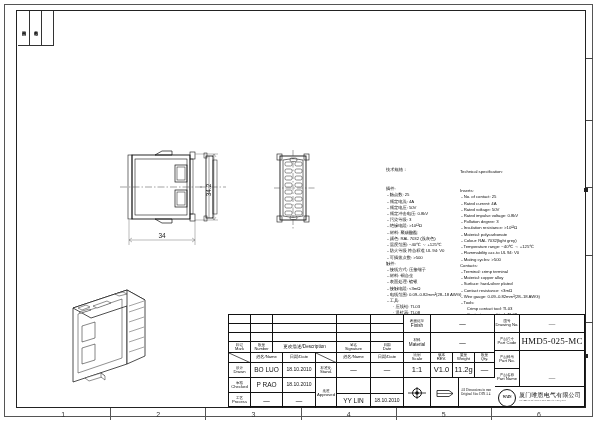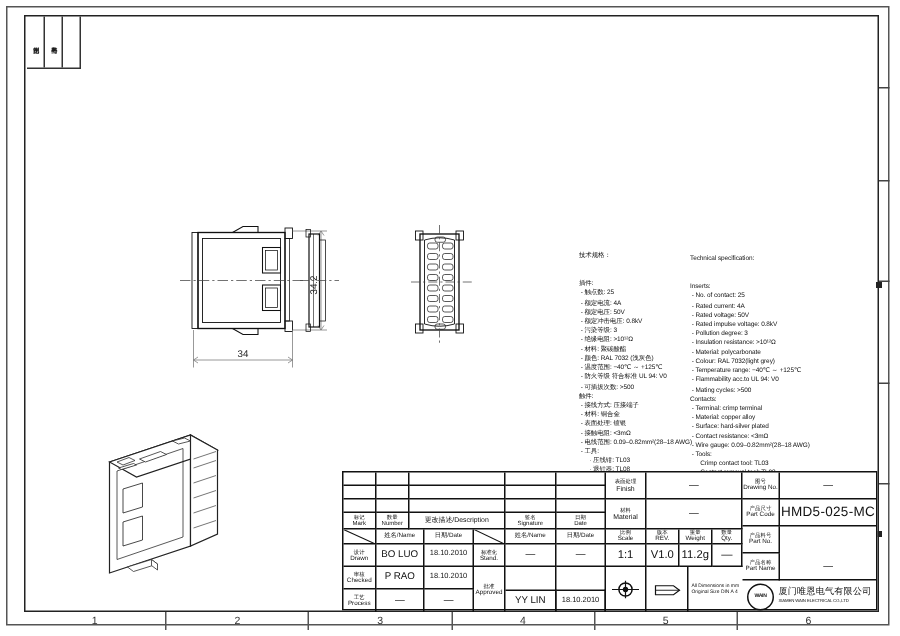--- a/index.html
+++ b/index.html
@@ -42,21 +42,21 @@
   .spec-en{left:460px;top:157px;}
 
   
   .tblock{position:absolute;left:228px;top:314px;width:357px;height:93px;
        border:1.4px solid #111;box-sizing:border-box;background:#fff;}
   .cell{position:absolute;box-sizing:border-box;border-right:0.8px solid #111;
        border-bottom:0.8px solid #111;display:flex;flex-direction:column;
        align-items:center;justify-content:center;overflow:hidden;
        font-size:5.2px;line-height:1.15;text-align:center;color:#111;}
   .cell .cn{font-size:3.6px;color:#111;}
-  .cell.nb-r{border-right:none;}
+  .cell.nb-r{border-right:none;font-family:Liberation Serif, serif;}
   .cell.nb-b{border-bottom:none;}
   .cell.big{font-size:7.5px;}
   .cell.med{font-size:6.5px;}
   .cell.tiny{font-size:3.3px;line-height:1.2;}
   .cell.left{align-items:flex-start;padding-left:2px;text-align:left;}
 
   
   .logo{width:16px;height:16px;border:1px solid #111;border-radius:50%;
         display:flex;align-items:center;justify-content:center;
         font-size:3.4px;font-weight:bold;letter-spacing:-0.2px;}

